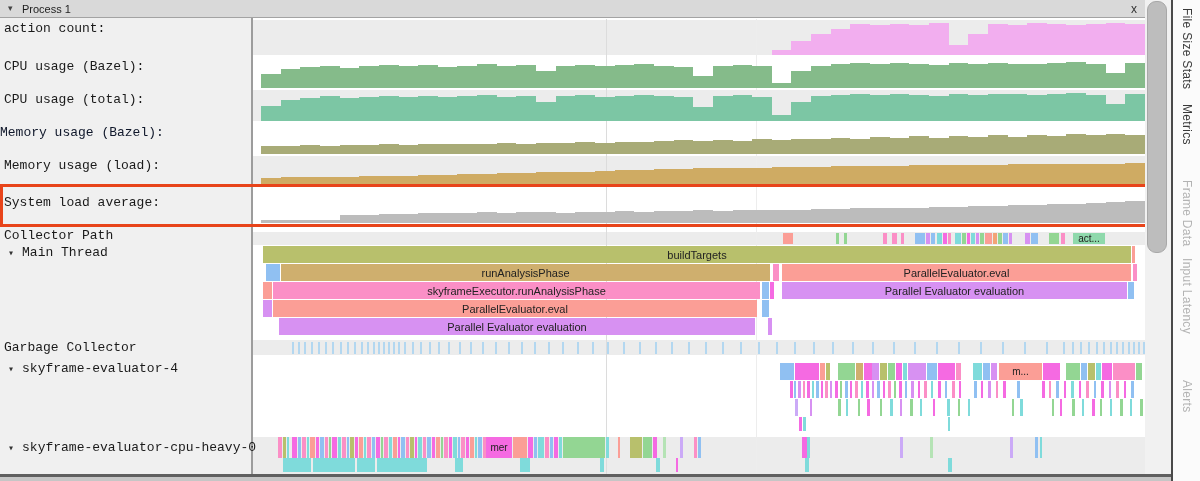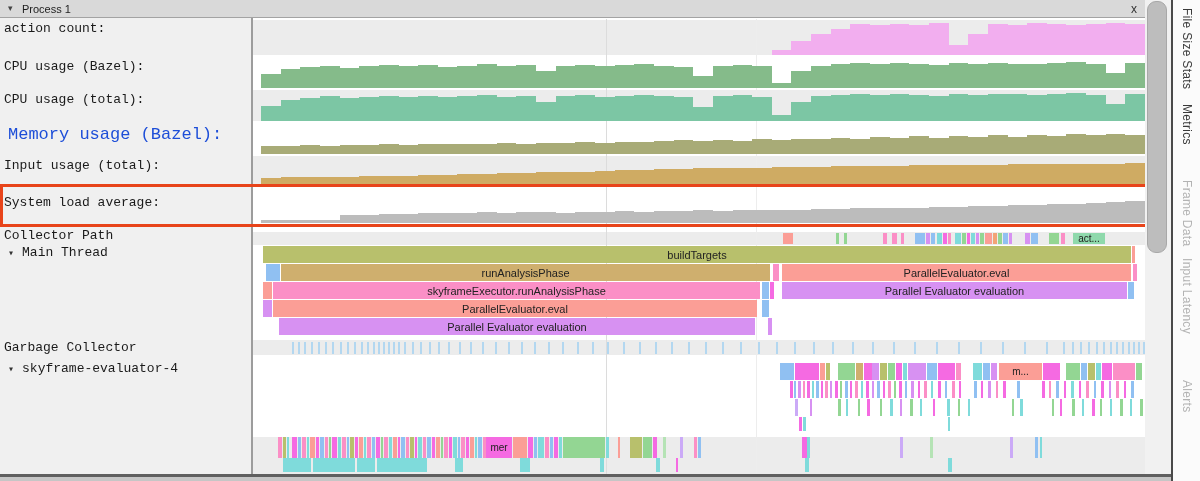--- a/index.html
+++ b/index.html
@@ -414,20 +414,21 @@
   <div class="abs sidebar" id="sidebar">
       <div class="tab active" style="top: 8px;">File Size Stats</div>
       <div class="tab active" style="top: 104px;">Metrics</div>
       <div class="tab inactive" style="top: 180px;">Frame Data</div>
       <div class="tab inactive" style="top: 258px;">Input Latency</div>
       <div class="tab inactive" style="top: 380px;">Alerts</div>
     </div>
 <div class="abs track-label" style="left: 4px; top: 21px; z-index: 5; font-size: 13px; color: rgb(26, 26, 26); white-space: nowrap;"><span>action count:</span></div>
     <div class="abs track-label" style="left: 4px; top: 59px; z-index: 5; font-size: 13px; color: rgb(26, 26, 26); white-space: nowrap;"><span>CPU usage (Bazel):</span></div>
     <div class="abs track-label" style="left: 4px; top: 92px; z-index: 5; font-size: 13px; color: rgb(26, 26, 26); white-space: nowrap;"><span>CPU usage (total):</span></div>
-    <div class="abs track-label" style="left: 8px; top: 125px; z-index: 5; font-size: 17px; color: #1d4ed8; white-space: nowrap;"><span>Memory usage (Bazel):</span></div>
-    <div class="abs track-label" style="left: 4px; top: 158px; z-index: 5; font-size: 13px; color: rgb(26, 26, 26); white-space: nowrap;"><span>Input usage (total):</span></div>
+    <div class="abs track-label" style="left: 0; top: 125px; z-index: 5; font-size: 13px; color: #0f172a; white-space: nowrap;"><span>Memory usage (Bazel):</span></div>
+    <div class="abs track-label" style="left: 4px; top: 158px; z-index: 5; font-size: 13px; color: rgb(26, 26, 26); white-space: nowrap;"><span>Memory usage (load):</span></div>
     <div class="abs track-label" style="left: 4px; top: 195px; z-index: 5; font-size: 13px; color: rgb(26, 26, 26); white-space: nowrap;"><span>System load average:</span></div>
     <div class="abs track-label" style="left: 4px; top: 228px; z-index: 5; font-size: 13px; color: rgb(26, 26, 26); white-space: nowrap;"><span>Collector Path</span></div>
     <div class="abs track-label" style="left: 8px; top: 245px; z-index: 5; font-size: 13px; color: rgb(26, 26, 26); white-space: nowrap;"><span class="tri">▾</span><span>Main Thread</span></div>
     <div class="abs track-label" style="left: 4px; top: 340px; z-index: 5; font-size: 13px; color: rgb(26, 26, 26); white-space: nowrap;"><span>Garbage Collector</span></div>
     <div class="abs track-label" style="left: 8px; top: 361px; z-index: 5; font-size: 13px; color: rgb(26, 26, 26); white-space: nowrap;"><span class="tri">▾</span><span>skyframe-evaluator-4</span></div>
+    <div class="abs track-label" style="left: 8px; top: 440px; z-index: 5; font-size: 13px; color: rgb(26, 26, 26); white-space: nowrap;"><span class="tri">▾</span><span>skyframe-evaluator-cpu-heavy-0</span></div>
   </div>
 
 </body></html>

